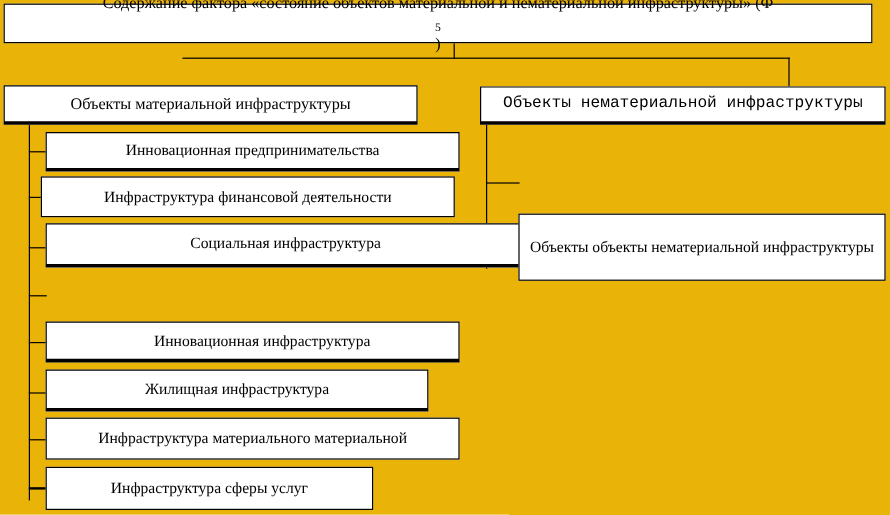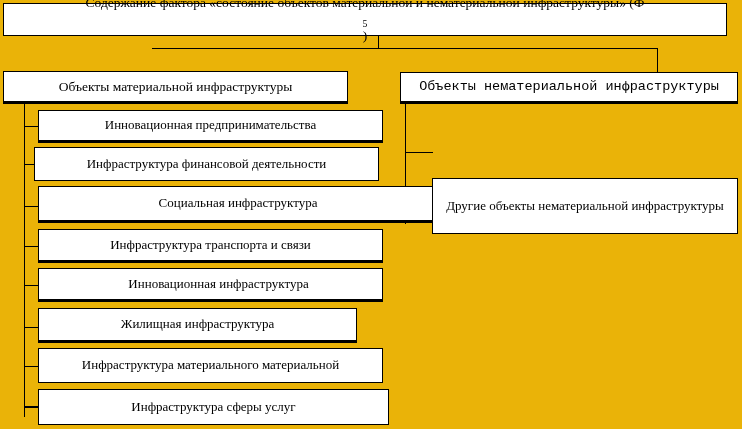--- a/index.html
+++ b/index.html
@@ -87,51 +87,48 @@
   <div class="box leaf-box" style="left:34px; top:147px; width:345px; height:34px;">
     <span>Инфраструктура финансовой деятельности</span>
   </div>
   <div class="line hline" style="left:24px; top:164px; width:15px;"></div>
 
   <div class="box leaf-box heavy-bottom" style="left:38px; top:186px; width:400px; height:37px;">
     <span>Социальная инфраструктура</span>
   </div>
   <div class="line hline" style="left:24px; top:206px; width:80px;"></div>
 
-  <div class="box leaf-box heavy-bottom" style="left:38px; top:229px; width:345px; height:34px;">
-    <span>Инфраструктура транспорта и связи</span>
-  </div>
   <div class="line hline" style="left:24px; top:246px; width:15px;"></div>
 
   <div class="box leaf-box heavy-bottom" style="left:38px; top:268px; width:345px; height:34px;padding-left:16px;">
     <span>Инновационная инфраструктура</span>
   </div>
   <div class="line hline" style="left:24px; top:285px; width:15px;"></div>
 
   <div class="box leaf-box heavy-bottom" style="left:38px; top:308px; width:319px; height:35px;">
     <span>Жилищная инфраструктура</span>
   </div>
   <div class="line hline" style="left:24px; top:327px; width:80px;"></div>
 
   <div class="box leaf-box" style="left:38px; top:348px; width:345px; height:35px;">
     <span>Инфраструктура материального материальной</span>
   </div>
   <div class="line hline" style="left:24px; top:366px; width:15px;"></div>
 
-  <div class="box leaf-box" style="left:38px; top:389px; width:351px; height:36px;">
+  <div class="box leaf-box" style="left:38px; top:389px; width:273px; height:36px;">
     <span>Инфраструктура сферы услуг</span>
   </div>
   <div class="line thick" style="left:24px; top:406px; width:80px;"></div>
 
   <div class="box header-box heavy-bottom" style="left:400px; top:72px; width:338px; height:32px;font-family:Liberation Mono, monospace;">
     <span>Объекты нематериальной инфраструктуры</span>
   </div>
 
   <div class="line vline" style="left:405px; top:104px; height:120px;"></div>
 
   <div class="line hline" style="left:405px; top:152px; width:28px;"></div>
 
   <div class="box leaf-box" style="left:432px; top:178px; width:306px; height:56px;">
-    <span>Другие объекты нематериальной инфраструктуры</span>
+    <span>Объекты объекты нематериальной инфраструктуры</span>
   </div>
   <div class="line hline" style="left:405px; top:210px; width:28px;"></div>
 
 </div>
 
 </body></html>

